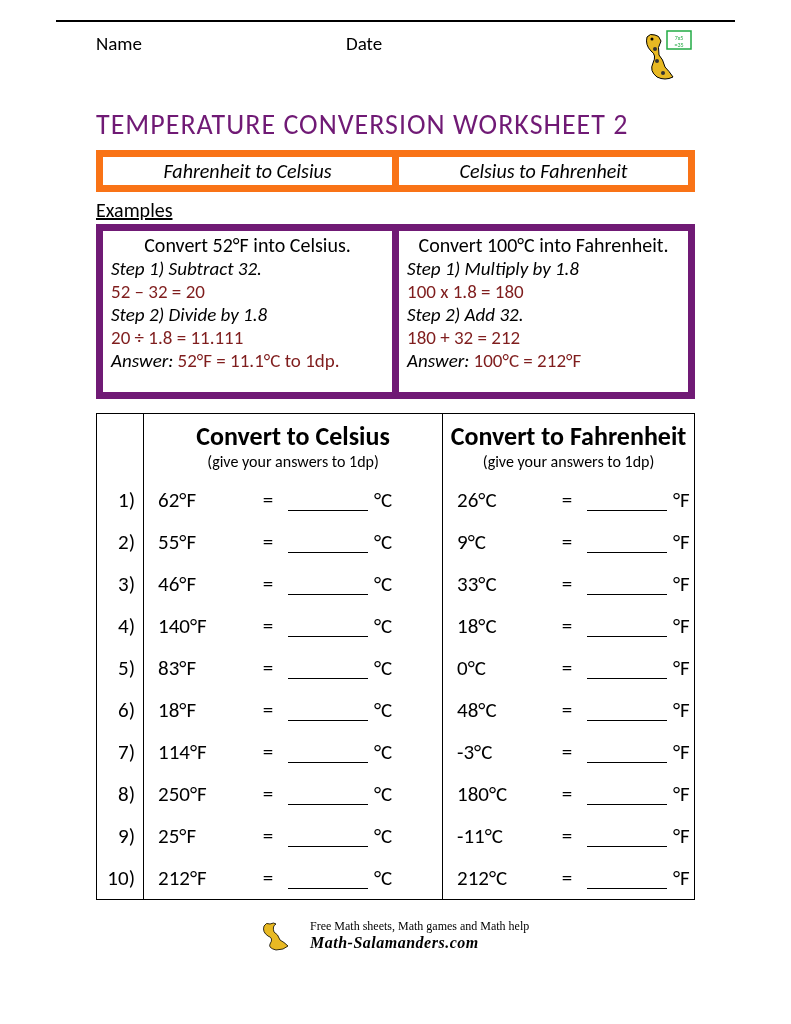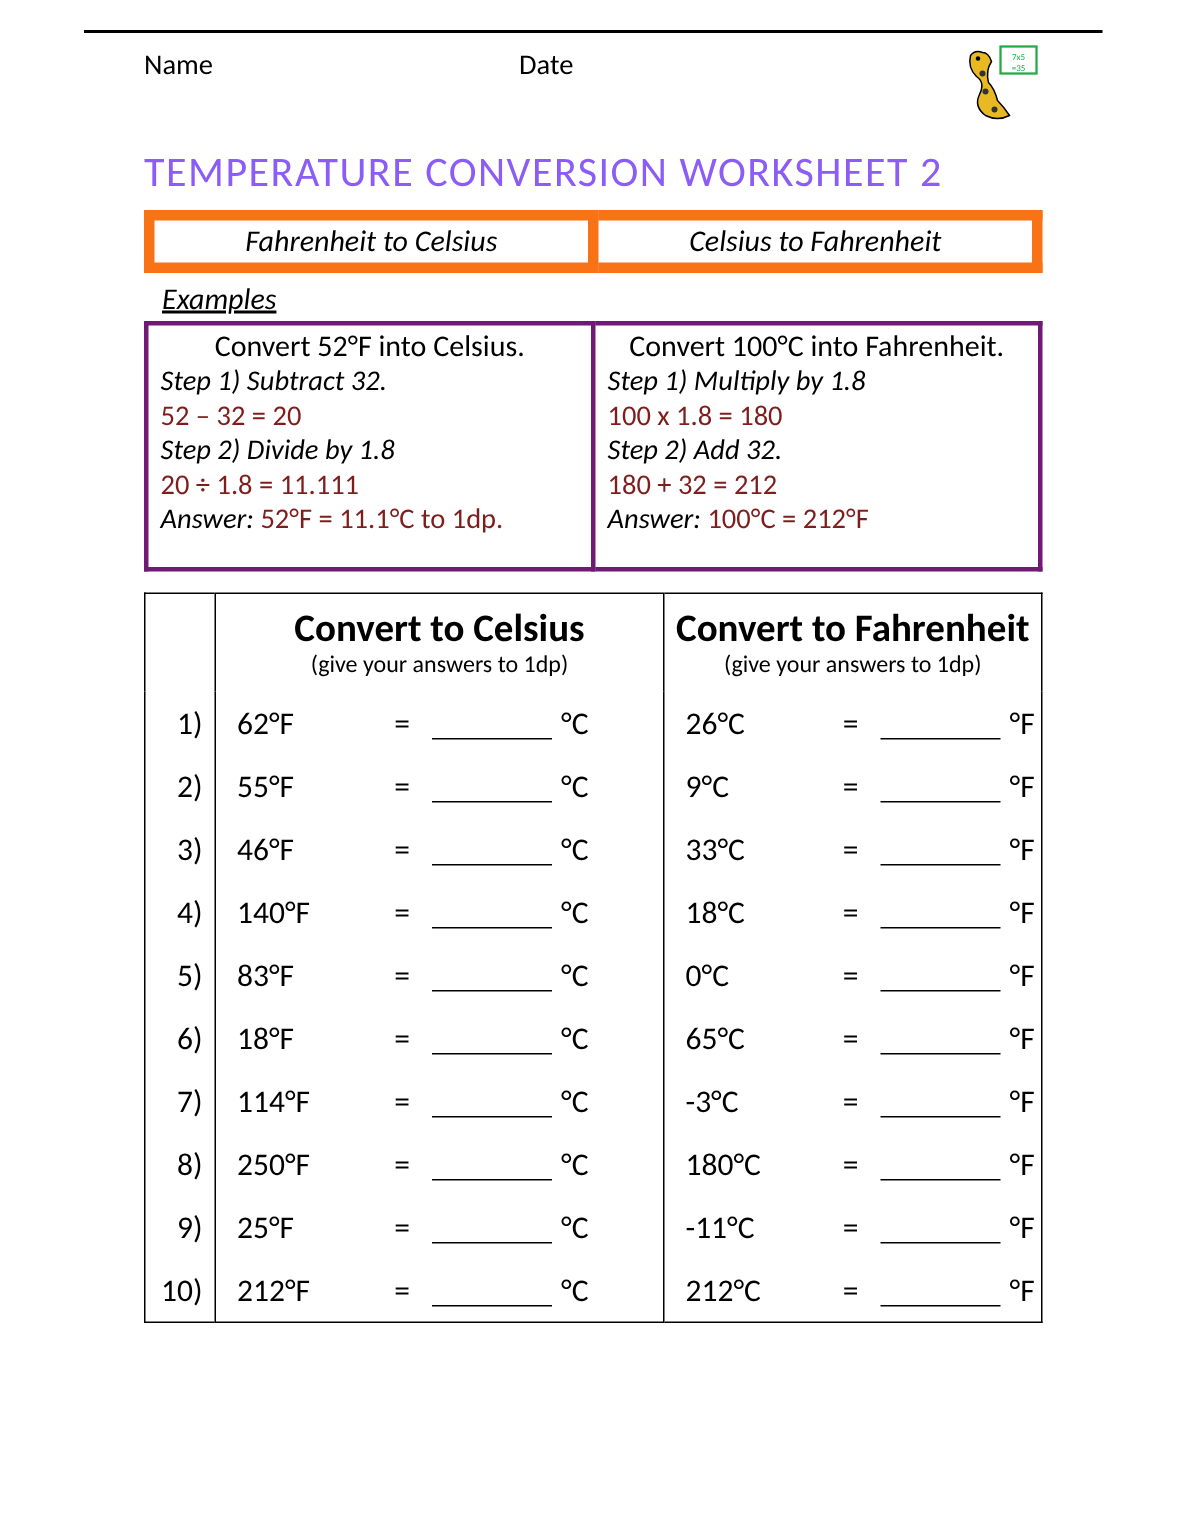--- a/index.html
+++ b/index.html
@@ -27,46 +27,46 @@
     align-items: flex-start;
   }
   .name-label { width: 250px; }
   .date-label { flex: 1; }
   .logo {
     width: 60px; height: 60px;
     margin-top: -5px;
   }
   .logo svg { width: 100%; height: 100%; }
   .title {
-    color: #8b5cf6;
+    color: #701a75;
     font-size: 28px;
     letter-spacing: 1px;
-    margin: 10px 0 8px 0;
+    margin: 20px 0 8px 0;
     font-weight: 400;
   }
   table.rules {
     width: 100%;
     border-collapse: collapse;
     margin-bottom: 6px;
   }
   table.rules td {
     border: 7px solid #f97316;
     padding: 2px 6px;
     width: 50%;
     vertical-align: top;
   }
   .rules-head { text-align: center; font-style: italic; font-size: 20px; }
-  .section-label { text-decoration: underline; font-size: 20px; margin: 2px 12px; font-style: italic; }
+  .section-label { text-decoration: underline; font-size: 20px; margin: 2px 0; }
   table.examples {
     width: 100%;
     border-collapse: collapse;
     margin-bottom: 14px;
   }
   table.examples td {
-    border: 3px solid #701a75;
+    border: 7px solid #701a75;
     padding: 2px 8px 20px 8px;
     width: 50%;
     vertical-align: top;
   }
   .ex-head { text-align: center; font-size: 20px; }
   .ital { font-style: italic; }
   .blue { color: #7f1d1d; }
   table.problems {
     width: 100%;
     border-collapse: collapse;
@@ -288,21 +288,21 @@
                 <div class="pblank"></div>
                 <div class="punit">°F</div>
               </div>
               <div class="prow">
                 <div class="pval">0°C</div>
                 <div class="peq">=</div>
                 <div class="pblank"></div>
                 <div class="punit">°F</div>
               </div>
               <div class="prow">
-                <div class="pval">65°C</div>
+                <div class="pval">48°C</div>
                 <div class="peq">=</div>
                 <div class="pblank"></div>
                 <div class="punit">°F</div>
               </div>
               <div class="prow">
                 <div class="pval">-3°C</div>
                 <div class="peq">=</div>
                 <div class="pblank"></div>
                 <div class="punit">°F</div>
               </div>
@@ -322,14 +322,23 @@
                 <div class="pval">212°C</div>
                 <div class="peq">=</div>
                 <div class="pblank"></div>
                 <div class="punit">°F</div>
               </div>
             </td>
       </tr>
     </tbody>
       </table>
 
+    <div class="footer">
+      <svg width="40" height="34" viewBox="0 0 40 34" style="vertical-align:middle">
+        <path d="M8 6 Q4 4 2 8 Q0 14 6 18 Q12 20 8 26 Q6 30 14 32 Q22 32 26 28 Q22 24 18 22 Q16 16 12 14 Q10 8 14 6 Q12 4 8 6 Z" fill="#e8b923" stroke="#000" stroke-width="0.8"></path>
+      </svg>
+      <span style="display:inline-block; vertical-align:middle; text-align:left; margin-left:4px;">
+        <div class="footer-line1">Free Math sheets, Math games and Math help</div>
+        <div class="footer-line2">Math-Salamanders.com</div>
+      </span>
+    </div>
   </div>
 </div>
 
 </body></html>

